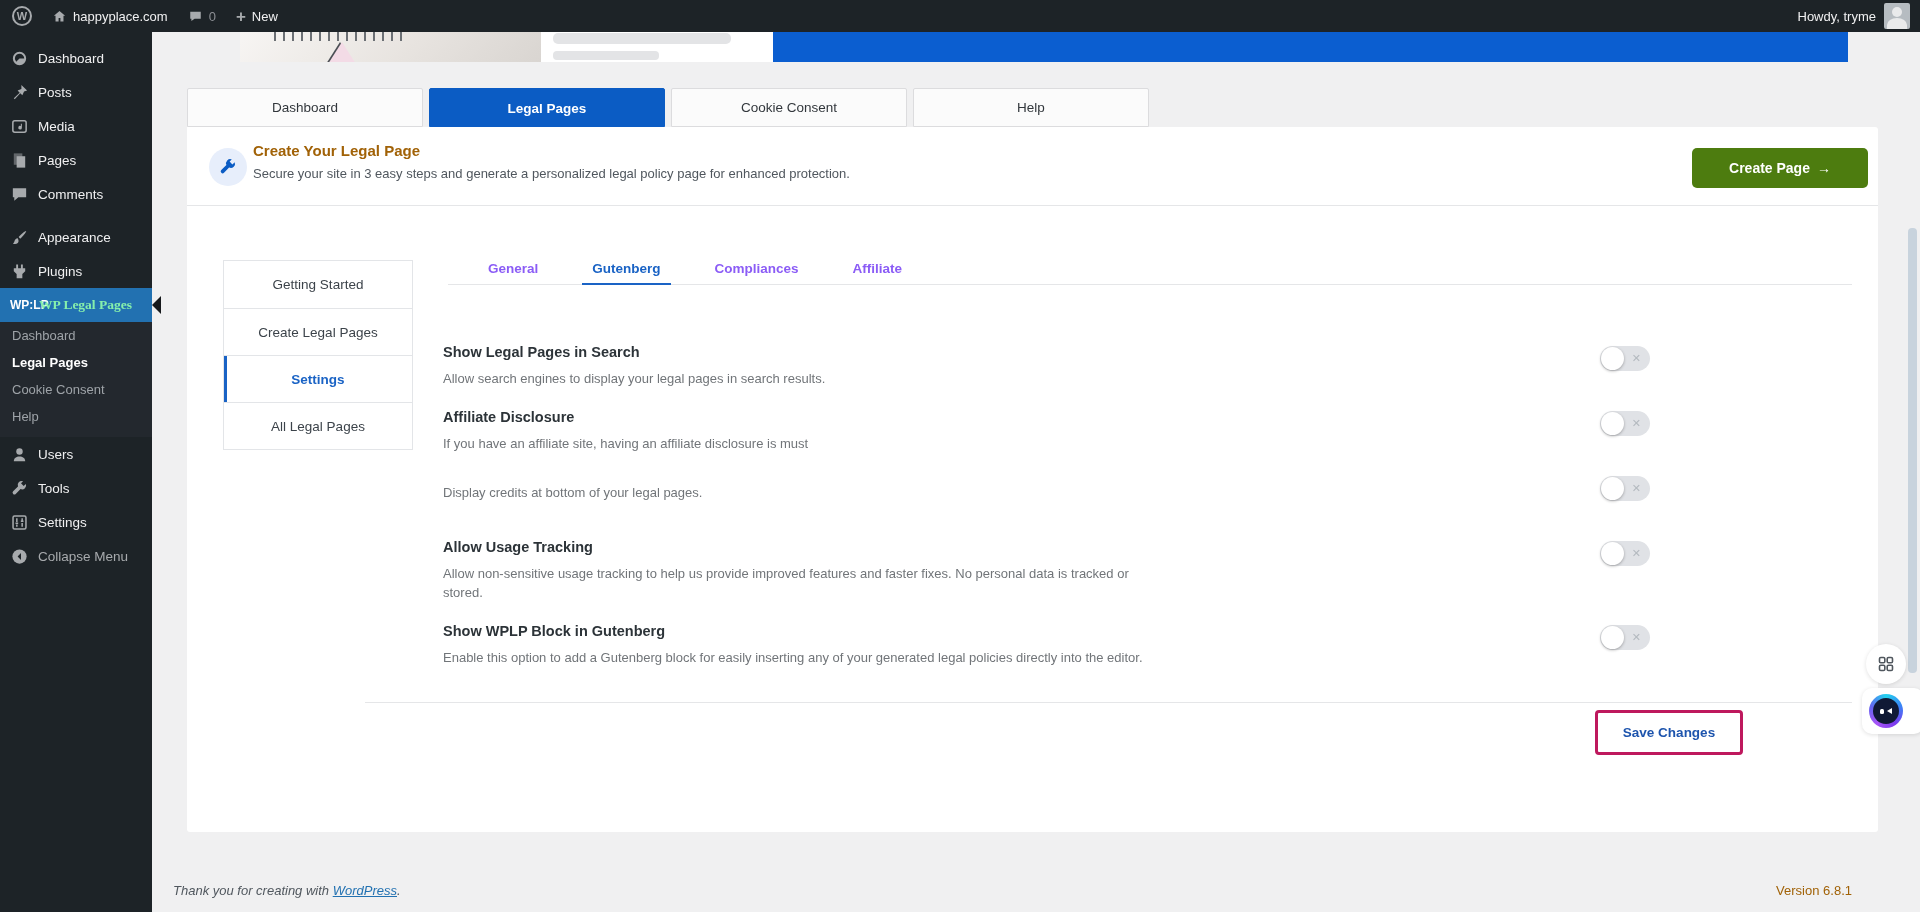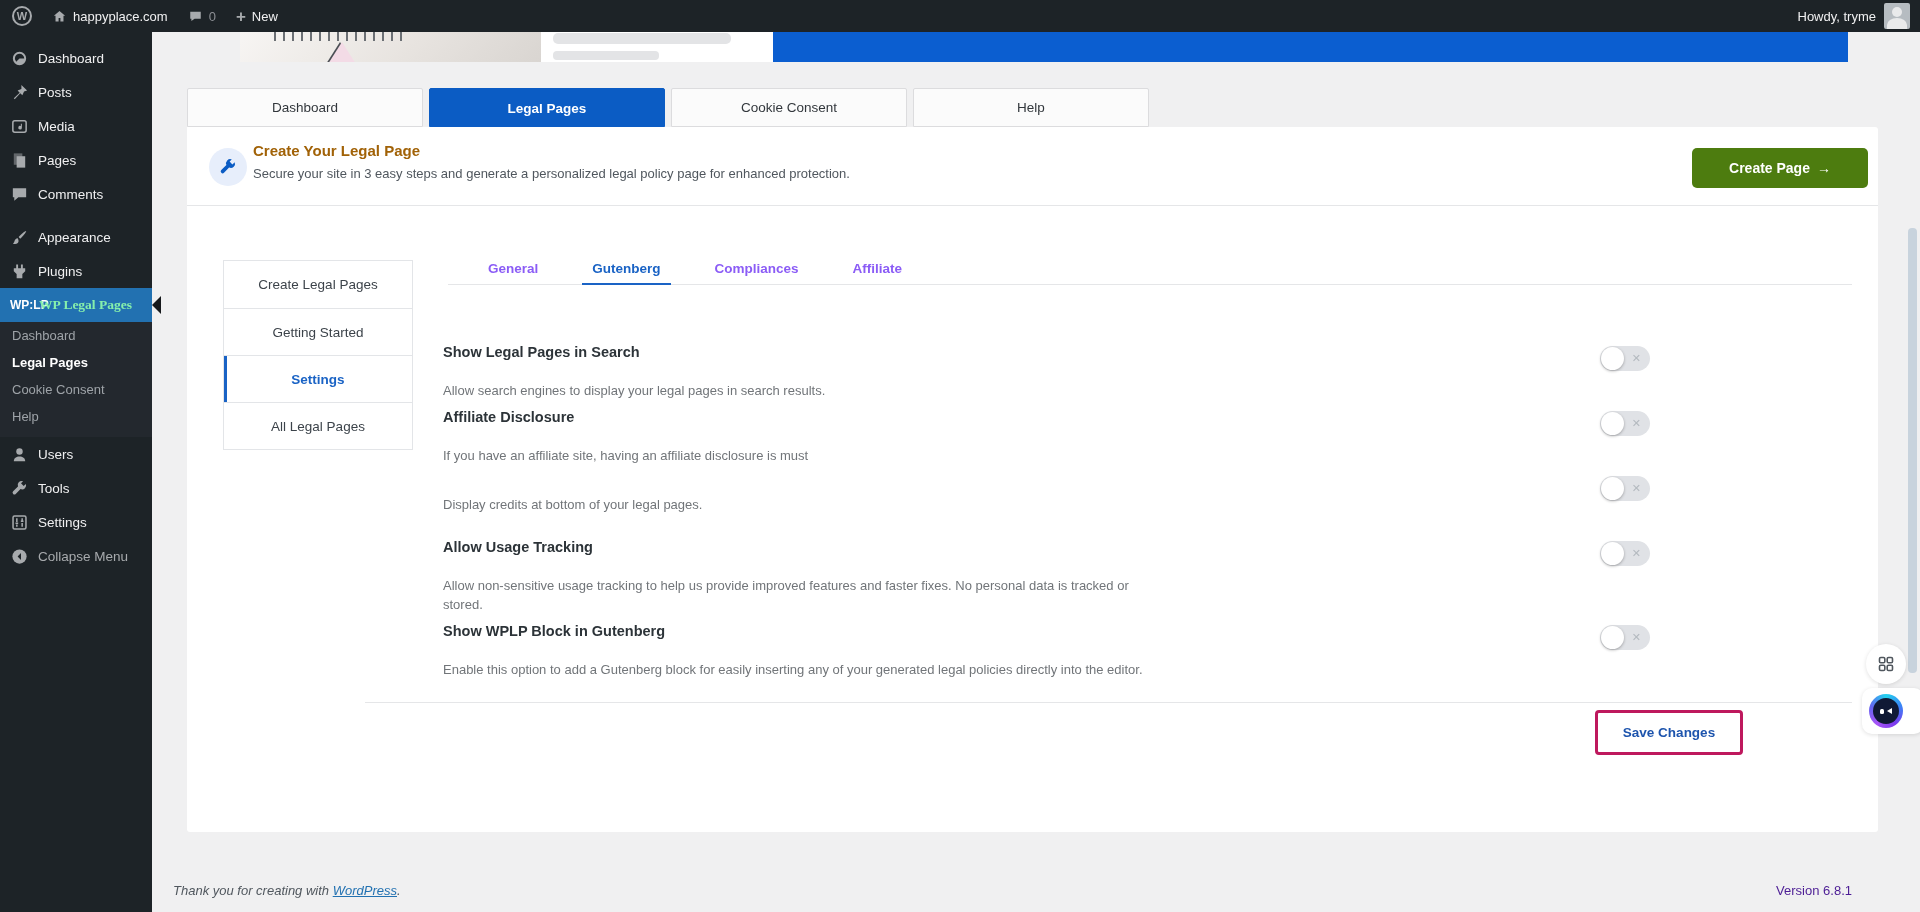--- a/index.html
+++ b/index.html
@@ -105,21 +105,21 @@
   
   .sub-tabs { position:absolute; left:261px; top:127px; width:1404px; height:31px;
     border-bottom:1px solid #e5e6e8; display:flex; gap:34px; padding-left:30px; }
   .stab { font-size:13.5px; font-weight:600; color:#8b5cf6; line-height:29px;
     cursor:pointer; padding:0 10px; }
   .stab.active { color:#1a63c5; border-bottom:2px solid #1a63c5; margin-bottom:-1px; }
 
   
   .srow { position:absolute; left:256px; width:760px; }
   .srow-title { font-size:14.5px; font-weight:700; color:#2c3338; }
-  .srow-desc { margin-top:21px; font-size:13px; color:#717579; max-width:700px;
+  .srow-desc { margin-top:9px; font-size:13px; color:#717579; max-width:700px;
     line-height:19px; }
   .r0{top:217px;} .r1{top:282px;} .r2{top:347px;} .r3{top:412px;} .r4{top:496px;}
 
   .toggle { position:absolute; left:1413px; width:50px; height:25px;
     border-radius:13px; background:#e0e2e6; cursor:pointer; }
   .t0{top:219px;} .t1{top:284px;} .t2{top:349px;} .t3{top:414px;} .t4{top:498px;}
   .knob { position:absolute; left:1px; top:1px; width:23px; height:23px;
     border-radius:50%; background:#fff; box-shadow:0 1px 3px rgba(0,0,0,.3); }
   .tg-x { position:absolute; right:9px; top:50%; transform:translateY(-52%);
     font-size:11px; color:#b3b9bf; }
@@ -128,21 +128,21 @@
     border-top:1px solid #e5e6e8; }
   .save-btn { position:absolute; left:1408px; top:583px; width:148px; height:45px;
     background:#fff; border:3px solid #be185d; border-radius:4px; color:#1d54ad;
     font-size:13.5px; font-weight:600; cursor:pointer; font-family:inherit; }
 
   
   .footer-thanks { position:absolute; left:21px; top:851px; font-size:13px;
     font-style:italic; color:#50575e; }
   .footer-thanks a { color:#2271b1; }
   .footer-version { position:absolute; right:68px; top:851px; font-size:13px;
-    color:#4c1d95; }
+    color:#a16207; }
 
   
   .scroll-thumb { position:absolute; left:1908px; top:228px; width:9px; height:445px;
     background:#c8d3dd; border-radius:4px; z-index:60; cursor:grab; }
   .float-grid { position:absolute; left:1866px; top:644px; width:40px; height:40px;
     border-radius:50%; background:#fff; box-shadow:0 1px 4px rgba(0,0,0,.12);
     display:flex; align-items:center; justify-content:center; z-index:60; cursor:pointer; }
   .float-bot { position:absolute; left:1862px; top:688px; width:62px; height:46px;
     border-radius:10px; background:#fff; box-shadow:0 1px 4px rgba(0,0,0,.12);
     z-index:60; cursor:pointer; }
@@ -317,22 +317,22 @@
     </div>
     <h1 class="banner-title">Create Your Legal Page</h1>
     <p class="banner-sub">Secure your site in 3 easy steps and generate a personalized legal policy page for enhanced protection.</p>
     <button class="cta-btn">
       <span>Create Page</span>
       <span>→</span>
     </button>
     <div class="divider1"></div>
 
     <div class="settings-nav">
+      <div class="snav-item">Getting Started</div>
       <div class="snav-item">Create Legal Pages</div>
-      <div class="snav-item">Getting Started</div>
       <div class="snav-item active">Settings</div>
       <div class="snav-item">All Legal Pages</div>
     </div>
 
     <nav class="sub-tabs">
       <div class="stab">General</div>
       <div class="stab active">Gutenberg</div>
       <div class="stab">Compliances</div>
       <div class="stab">Affiliate</div>
     </nav>

